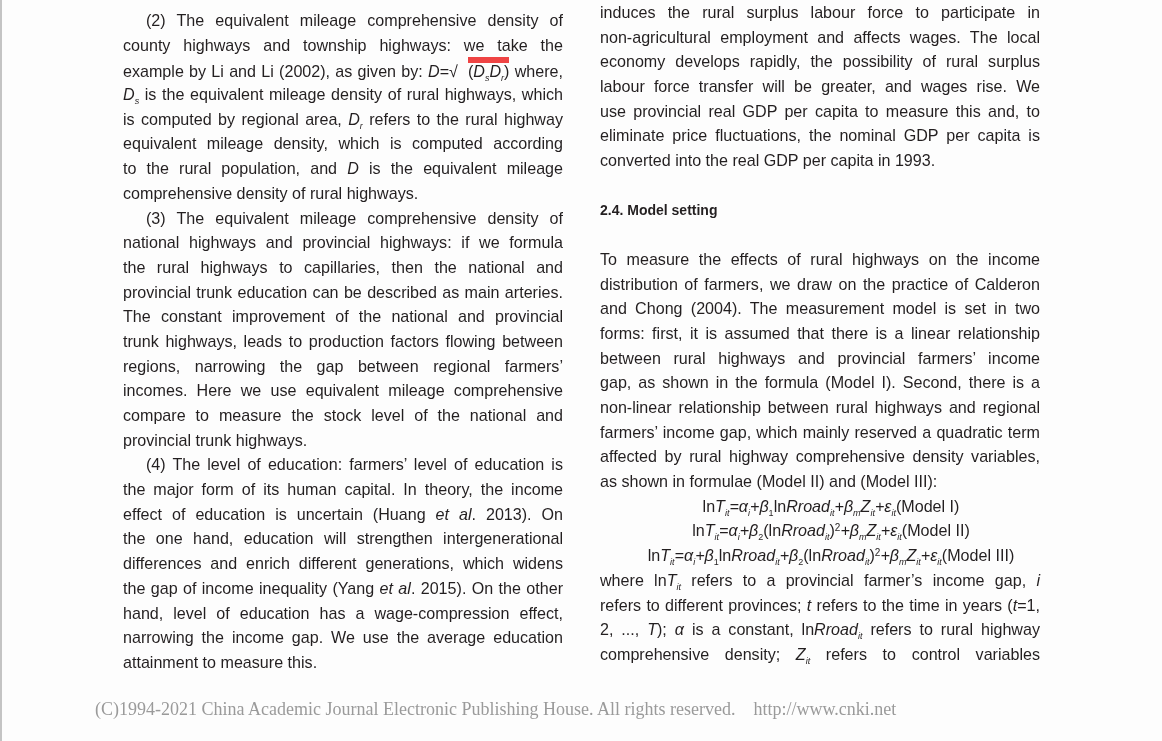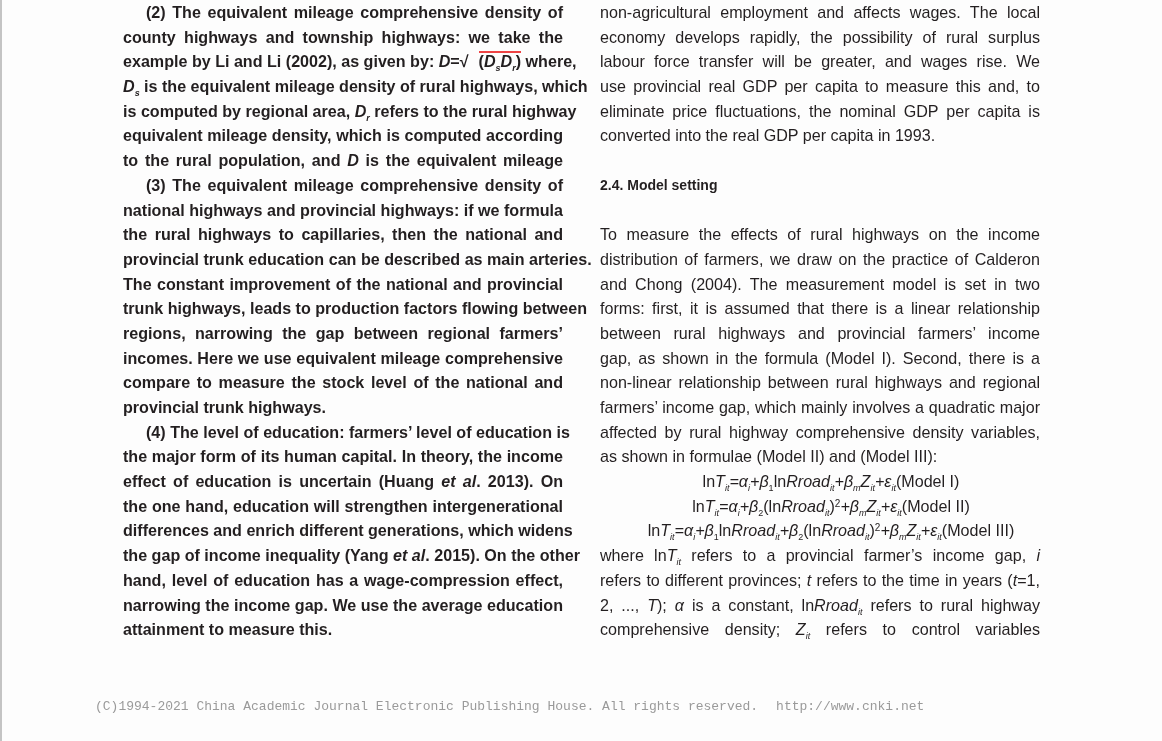--- a/index.html
+++ b/index.html
@@ -21,42 +21,43 @@
   .col-right { left:600px; }
   .line { display:block; height:24.7px; white-space:nowrap; text-align:justify; text-align-last:justify; }
   .line.last { text-align-last:left; }
   .indent { padding-left:23px; }
   .heading { font-weight:bold; font-size:14px; }
   .gap { display:block; height:24.7px; }
   i { font-style:italic; }
   sub { font-size:9px; vertical-align:-4px; line-height:0; font-style:italic; }
   sup { font-size:10px; vertical-align:5px; line-height:0; }
   .eq { display:flex; justify-content:center; height:24.7px; white-space:nowrap; padding-left:22px; }
-  .sqrt { display:inline-block; border-top:2px solid #ef4444; line-height:17px; margin-left:10px; }
+  .sqrt { display:inline-block; border-top:6px solid #ef4444; line-height:17px; margin-left:10px; }
   .footer {
     position:absolute; top:699px; left:95px;
-    font-family:Liberation Mono, monospace; font-size:13px; color:#9a9a9a;
+    font-family:Liberation Serif, serif; font-size:18px; color:#9a9a9a;
     white-space:nowrap;
   }
   .footer .url { margin-left:18px; }
 </style>
 </head>
 <body>
 
 <div class="page-edge"></div>
 
-<div class="col col-left" style="top:0px;font-weight:bold;">
+<div class="col col-left" style="top:8px;">
   <div>
     <span class="line indent">(2) The equivalent mileage comprehensive density of</span>
     <span class="line">county highways and township highways: we take the</span>
     <span class="line"><span>example by Li and Li (2002), as given by: </span><span><i>D</i><span>=</span><span>√</span><span class="sqrt"><span>(</span><i>D</i><sub>s</sub><i>D</i><sub>r</sub><span>)</span></span></span><span> where,</span></span>
     <span class="line"><i>D</i><sub>s</sub><span> is the equivalent mileage density of rural highways, which</span></span>
     <span class="line"><span>is computed by regional area, </span><i>D</i><sub>r</sub><span> refers to the rural highway</span></span>
     <span class="line">equivalent mileage density, which is computed according</span>
     <span class="line"><span>to the rural population, and </span><i>D</i><span> is the equivalent mileage</span></span>
+    <span class="line last">comprehensive density of rural highways.</span>
   </div>
   <div>
     <span class="line indent">(3) The equivalent mileage comprehensive density of</span>
     <span class="line">national highways and provincial highways: if we formula</span>
     <span class="line">the rural highways to capillaries, then the national and</span>
     <span class="line">provincial trunk education can be described as main arteries.</span>
     <span class="line">The constant improvement of the national and provincial</span>
     <span class="line">trunk highways, leads to production factors flowing between</span>
     <span class="line">regions, narrowing the gap between regional farmers’</span>
     <span class="line">incomes.  Here we use equivalent mileage comprehensive</span>
@@ -71,39 +72,40 @@
     <span class="line">differences and enrich different generations, which widens</span>
     <span class="line"><span>the gap of income inequality (Yang </span><i>et al</i><span>. 2015).  On the other</span></span>
     <span class="line">hand, level of education has a wage-compression effect,</span>
     <span class="line">narrowing the income gap.  We use the average education</span>
     <span class="line last">attainment to measure this.</span>
   </div>
 </div>
 
 <div class="col col-right" style="top:0px;">
   <div>
+    <span class="line">induces the rural surplus labour force to participate in</span>
     <span class="line">non-agricultural employment and affects wages.  The local</span>
     <span class="line">economy develops rapidly, the possibility of rural surplus</span>
     <span class="line">labour force transfer will be greater, and wages rise.  We</span>
     <span class="line">use provincial real GDP per capita to measure this and, to</span>
     <span class="line">eliminate price fluctuations, the nominal GDP per capita is</span>
     <span class="line last">converted into the real GDP per capita in 1993.</span>
   </div>
   <span class="gap"></span>
   <span class="line last heading">2.4. Model setting</span>
   <span class="gap"></span>
   <div>
     <span class="line">To measure the effects of rural highways on the income</span>
     <span class="line">distribution of farmers, we draw on the practice of Calderon</span>
     <span class="line">and Chong (2004).  The measurement model is set in two</span>
     <span class="line">forms: first, it is assumed that there is a linear relationship</span>
     <span class="line">between rural highways and provincial farmers’ income</span>
     <span class="line">gap, as shown in the formula (Model I).  Second, there is a</span>
     <span class="line">non-linear relationship between rural highways and regional</span>
-    <span class="line">farmers’ income gap, which mainly involves a quadratic major</span>
+    <span class="line">farmers’ income gap, which mainly reserved a quadratic term</span>
     <span class="line">affected by rural highway comprehensive density variables,</span>
     <span class="line last">as shown in formulae (Model II) and (Model III):</span>
   </div>
 
   <div class="eq">
     <span><span>ln</span><i>T</i><sub>it</sub><i>=α</i><sub>i</sub><i>+β</i><sub style="font-style:normal">1</sub><span>ln</span><i>Rroad</i><sub>it</sub><i>+β</i><sub>m</sub><i>Z</i><sub>it</sub><i>+ε</i><sub>it</sub></span>
     <span>(Model I)</span>
   </div>
   <div class="eq">
     <span><span>ln</span><i>T</i><sub>it</sub><i>=α</i><sub>i</sub><i>+β</i><sub style="font-style:normal">2</sub><span>(ln</span><i>Rroad</i><sub>it</sub><span>)</span><sup>2</sup><i>+β</i><sub>m</sub><i>Z</i><sub>it</sub><i>+ε</i><sub>it</sub></span>

